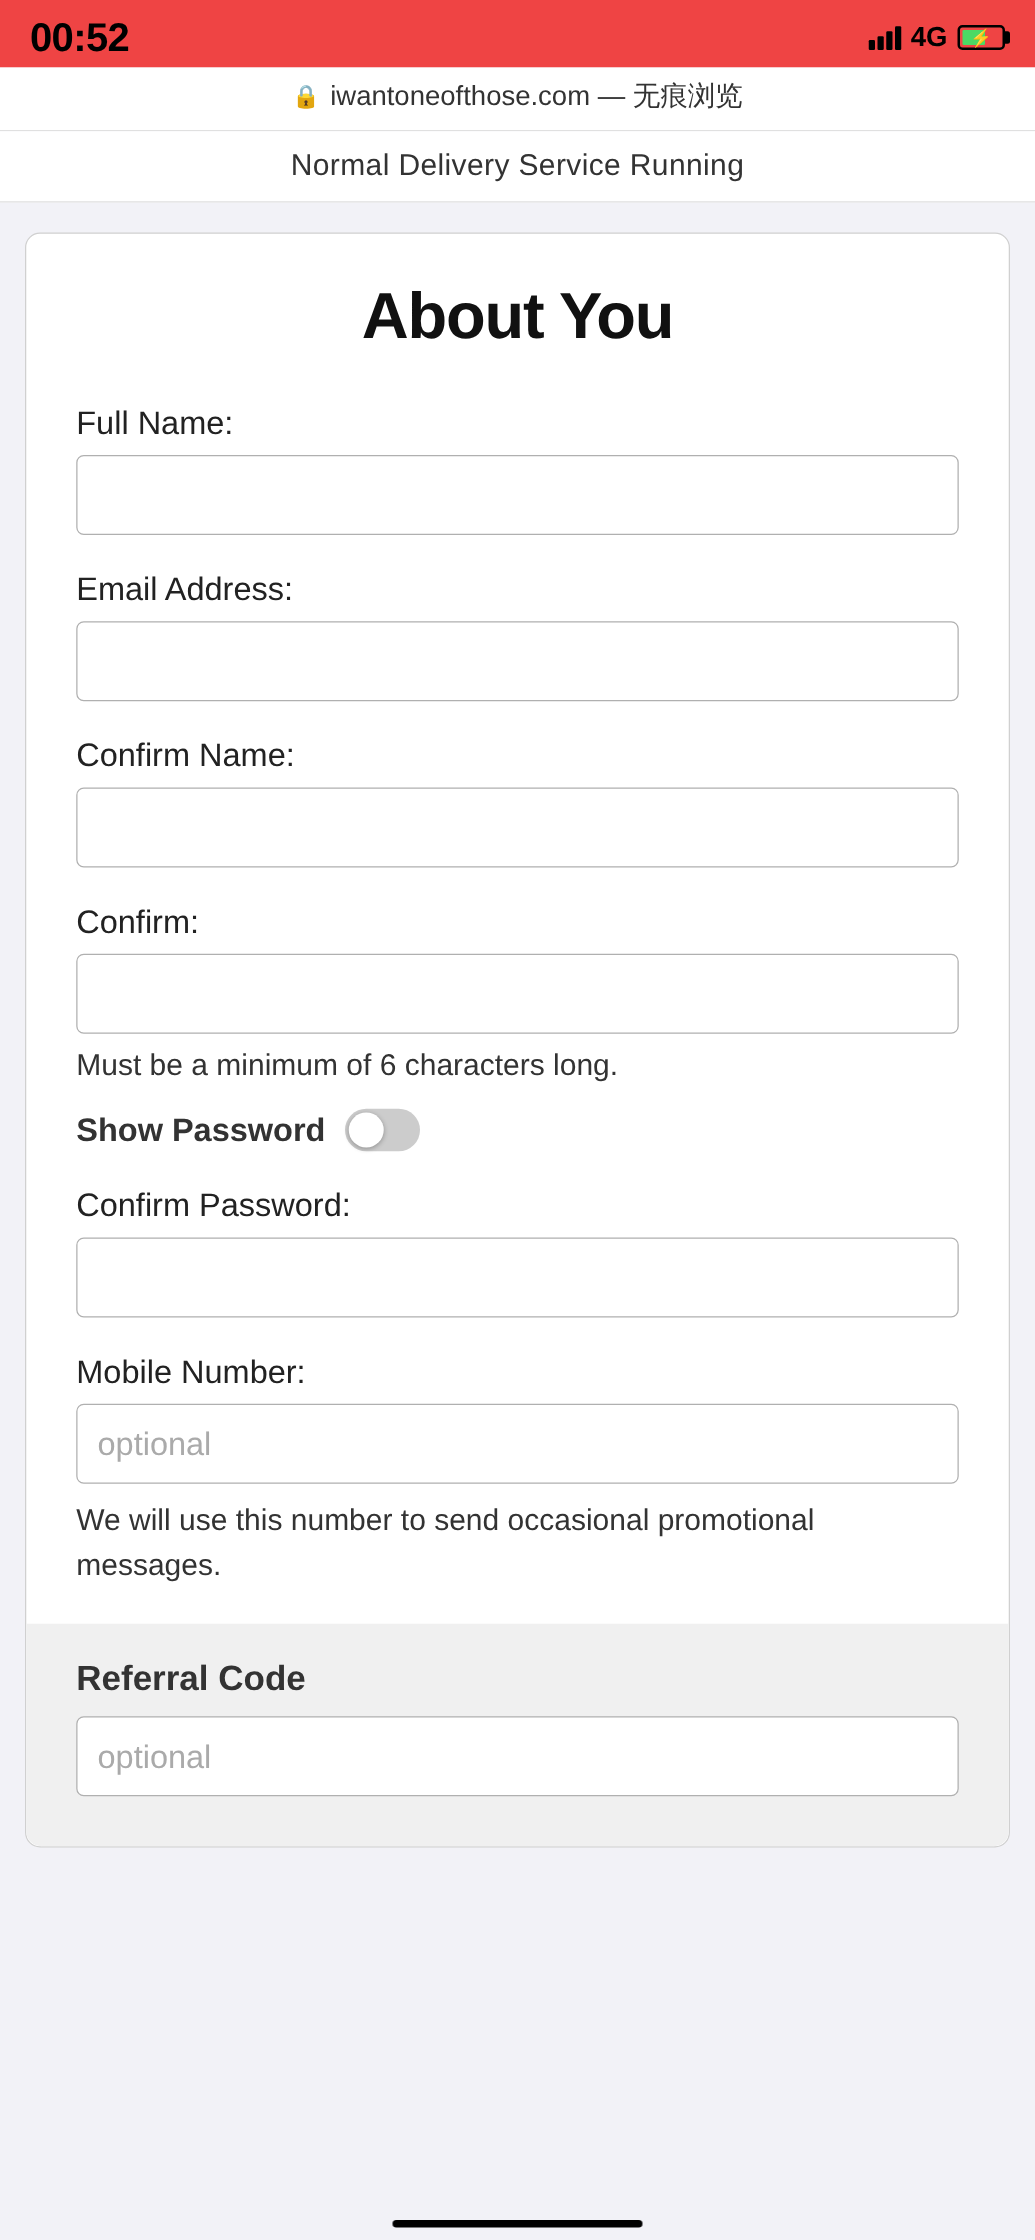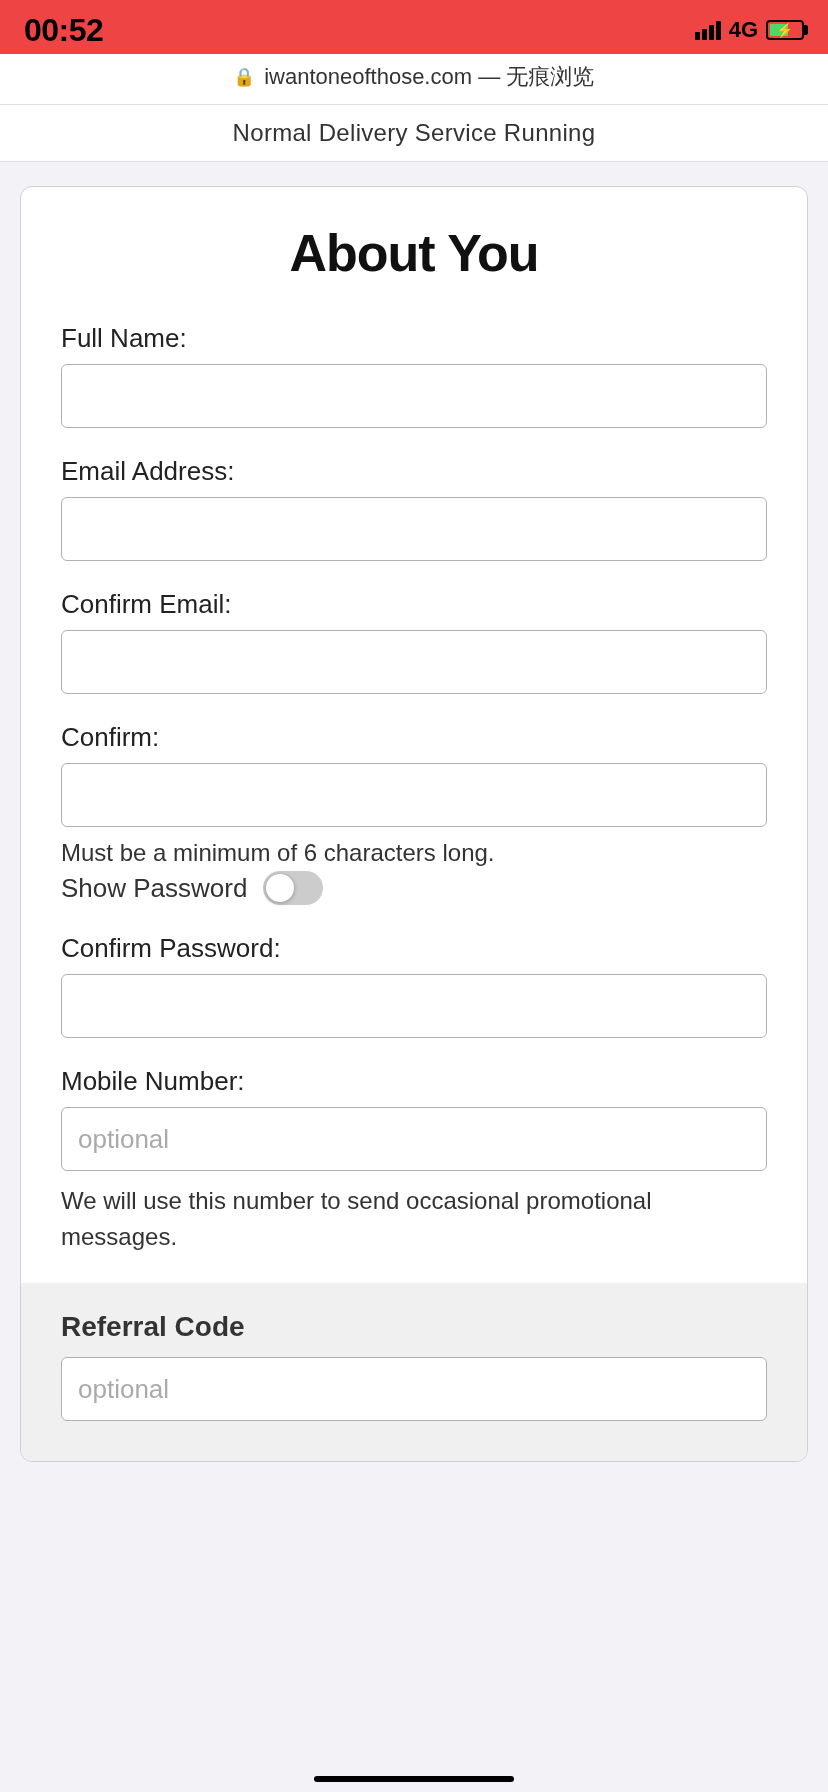--- a/index.html
+++ b/index.html
@@ -177,21 +177,22 @@
     .password-hint {
       font-size: 24px;
       color: #333;
       margin-top: 12px;
     }
 
     .show-password-row {
       display: flex;
       align-items: center;
       gap: 16px;
-      margin-top: 4px;
+      margin-top: 20px;
+      font-weight: bold;
     }
 
     .show-password-label {
       font-size: 26px;
       color: #333;
     }
 
     
     .toggle-switch {
       width: 60px;
@@ -287,21 +288,21 @@
     <label class="field-label">Full Name:</label>
     <input class="field-input" type="text" placeholder="" style="">
   </div>
 
   <div class="field-group">
     <label class="field-label">Email Address:</label>
     <input class="field-input" type="email" placeholder="" style="">
   </div>
 
   <div class="field-group">
-    <label class="field-label">Confirm Email:</label>
+    <label class="field-label">Confirm Name:</label>
     <input class="field-input" type="email" placeholder="" style="">
   </div>
 
   <div class="field-group">
     <label class="field-label">Confirm:</label>
     <input class="field-input" type="password" placeholder="" style="">
     <div class="password-hint">Must be a minimum of 6 characters long.</div>
     <div class="show-password-row">
       <span class="show-password-label">Show Password</span>
       <div class="toggle-switch">

